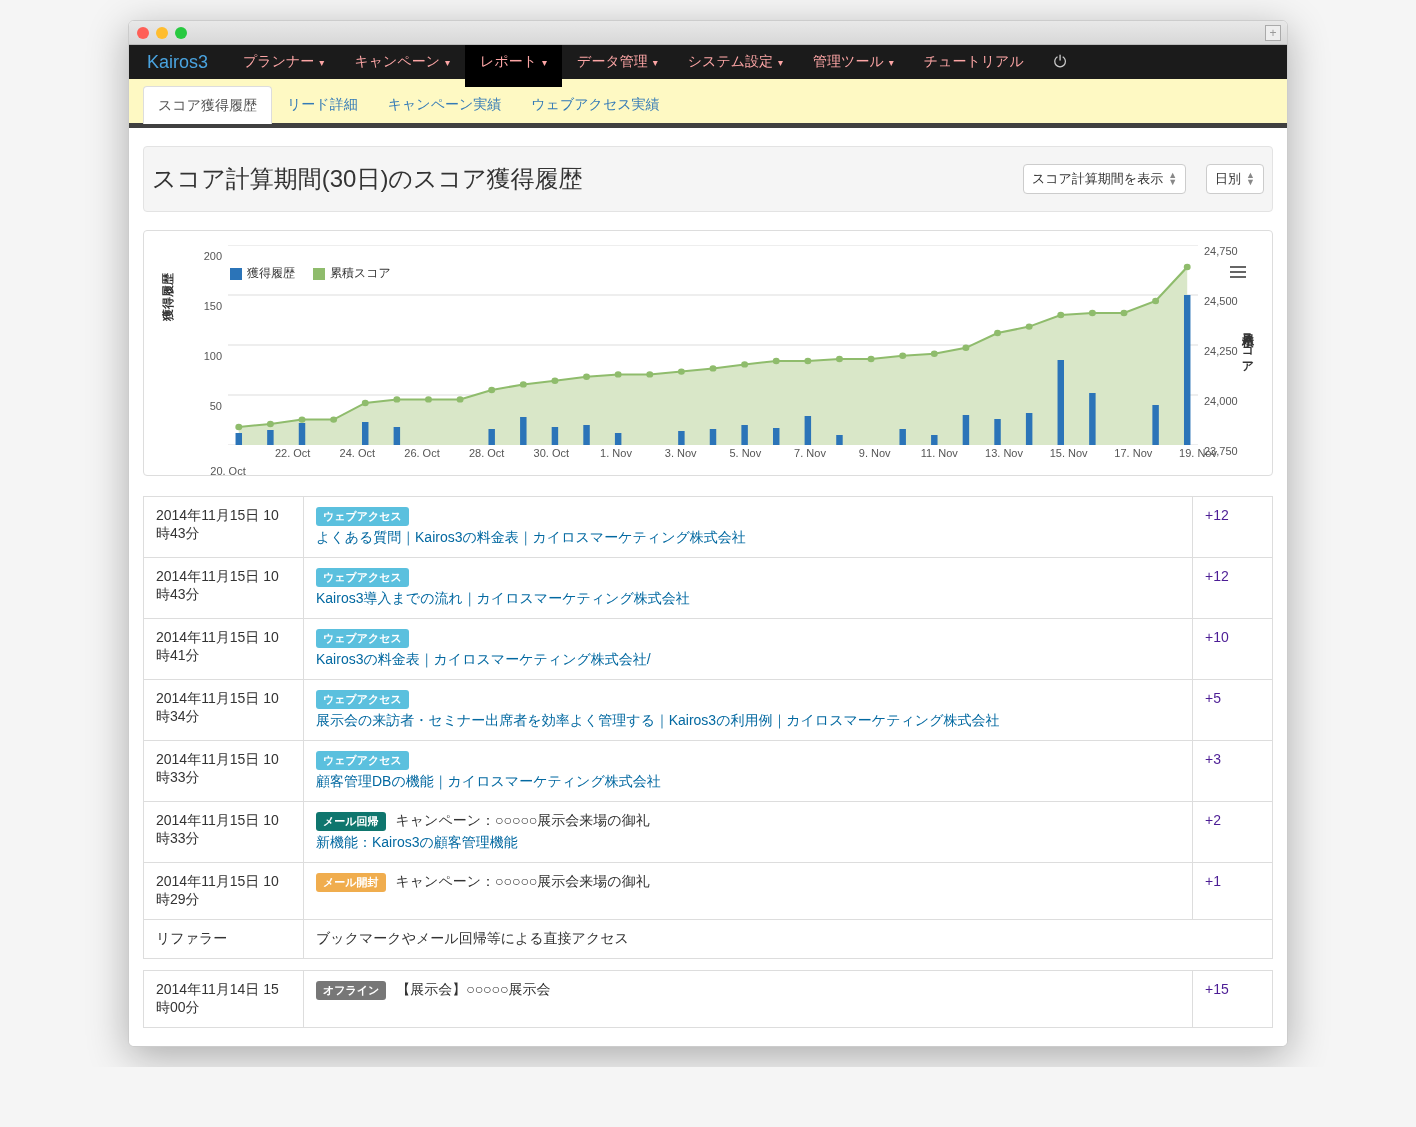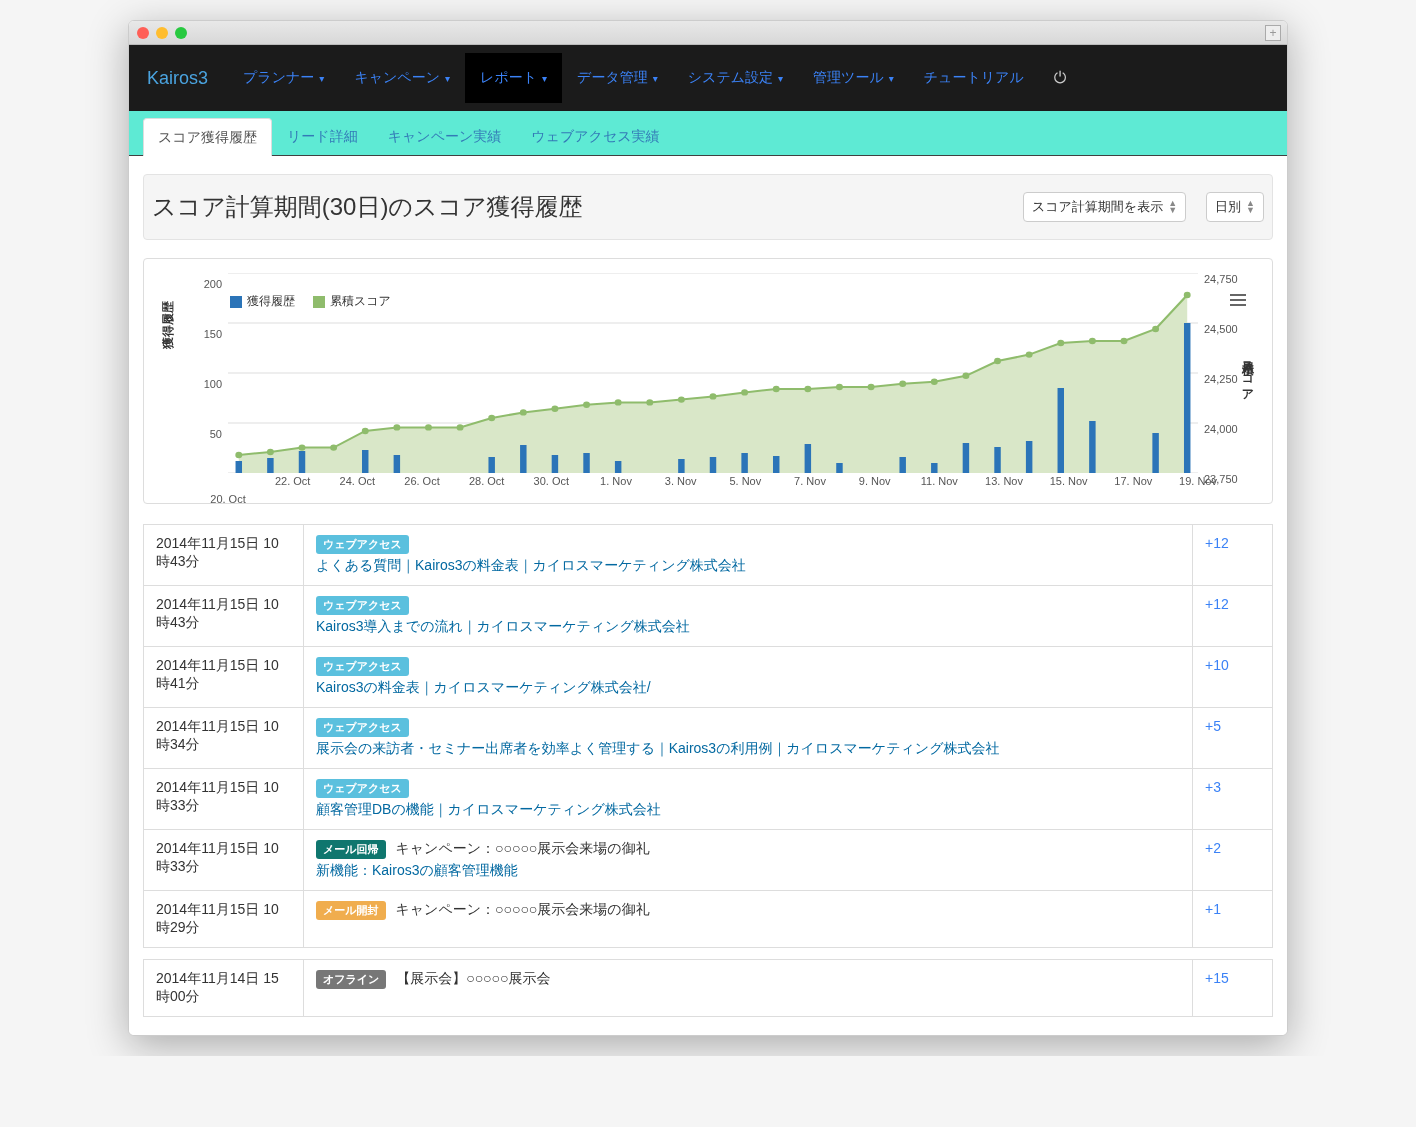--- a/index.html
+++ b/index.html
@@ -29,43 +29,43 @@
   }
   .mac-dot { width: 12px; height: 12px; border-radius: 50%; margin-right: 7px; }
   .mac-dot.red { background:#ff5f57; }
   .mac-dot.yellow { background:#ffbd2e; }
   .mac-dot.green { background:#28c940; }
   .mac-plus { position:absolute; right:6px; top:4px; width:16px;height:16px;border:1px solid #aaa;display:flex;align-items:center;justify-content:center;font-size:12px;color:#999;background:#eee;}
   .topnav {
     background: #1b1b1b;
     display: flex;
     align-items: center;
-    height: 66px;
+    height: 34px;
     padding: 0 18px;
   }
   .topnav .brand {
     color: #4aa3df;
     font-size: 18px;
     font-weight: 500;
     margin-right: 20px;
   }
   .topnav .nav-item {
-    color: #3b82f6;
+    color: #fca5a5;
     padding: 0 15px;
     font-size: 14px;
     height: 50px;
     display: flex;
     align-items: center;
     cursor: pointer;
   }
   .topnav .nav-item.active { background: #000; }
   .caret { margin-left:5px; font-size:10px;}
   .power { color:#ccc; font-size:16px; padding:0 15px; cursor:pointer;}
   .tabbar {
-    background:#5eead4; border-bottom:1px solid #404040; padding: 0 14px; display:flex;
+    background:#fef9c3; border-bottom:5px solid #404040; padding: 0 14px; display:flex;
   }
   .tab {
     padding: 10px 14px 9px; margin-top:6px; font-size:14px; color:#337ab7; cursor:pointer;
     border:1px solid transparent; border-bottom:none; border-radius:4px 4px 0 0;
   }
   .tab.active { color:#555; border-color:#ddd; background:#fff; position:relative; top:1px;}
   .page { padding: 18px 14px; background:#fff; }
   .page-header {
     background:#f5f5f5; border:1px solid #e3e3e3; border-radius:4px;
     padding: 16px 8px; display:flex; align-items:center; justify-content:space-between;
@@ -90,21 +90,21 @@
   .ylabel-right { position:absolute; right:0; top:40%; writing-mode:vertical-rl; font-size:12px; font-weight:bold; color:#333;}
   .ytick { position:absolute; font-size:11px; color:#555;}
   .plot { position:absolute; left:68px; right:58px; top:0; bottom:20px;}
   .xaxis { position:absolute; left:68px; right:58px; bottom:0; height:20px;}
   .xtick { position:absolute; font-size:11px; color:#555; transform:translateX(-50%); white-space:nowrap;}
   .hamburger { position:absolute; top:18px; right:10px; cursor:pointer; z-index:5;}
   .hamburger div { width:16px; height:2px; background:#666; margin:3px 0;}
   .table { width:100%; border-collapse:collapse; }
   .table td { border:1px solid #ddd; padding:10px 12px; vertical-align:top; font-size:14px;}
   .table td.datecol { width:160px; color:#333;}
-  .table td.scorecol { width:80px; color:#3b82f6;}
+  .table td.scorecol { width:80px; color:#4c1d95;}
   .badge { display:inline-block; padding:2px 7px; border-radius:3px; font-size:11px; color:#fff; margin-bottom:3px; margin-right:6px; font-weight:bold;}
   .badge.web { background:#5bc0de;}
   .badge.mail-return { background:#0f766e;}
   .badge.mail-open { background:#f0ad4e;}
   .badge.offline { background:#777;}
   .link { color:#0369a1; cursor:pointer;}
   .table-gap { height:12px; border:none !important; padding:0 !important;}
 </style>
 </head>
 <body>
@@ -330,20 +330,24 @@
             <td class="scorecol">+2</td>
           </tr>
           <tr>
             <td class="datecol">2014年11月15日 10時29分</td>
             <td>
               <div><span class="badge mail-open">メール開封</span><span> キャンペーン：○○○○○展示会来場の御礼</span></div>
             </td>
             <td class="scorecol">+1</td>
           </tr>
           <tr>
+            <td class="datecol">リファラー</td>
+            <td colspan="2">ブックマークやメール回帰等による直接アクセス</td>
+          </tr>
+          <tr>
             <td colspan="3" class="table-gap" style="border: none;"></td>
           </tr>
           <tr>
             <td class="datecol">2014年11月14日 15時00分</td>
             <td>
               <div><span class="badge offline">オフライン</span><span> 【展示会】○○○○○展示会</span></div>
             </td>
             <td class="scorecol">+15</td>
           </tr>
         </tbody>

